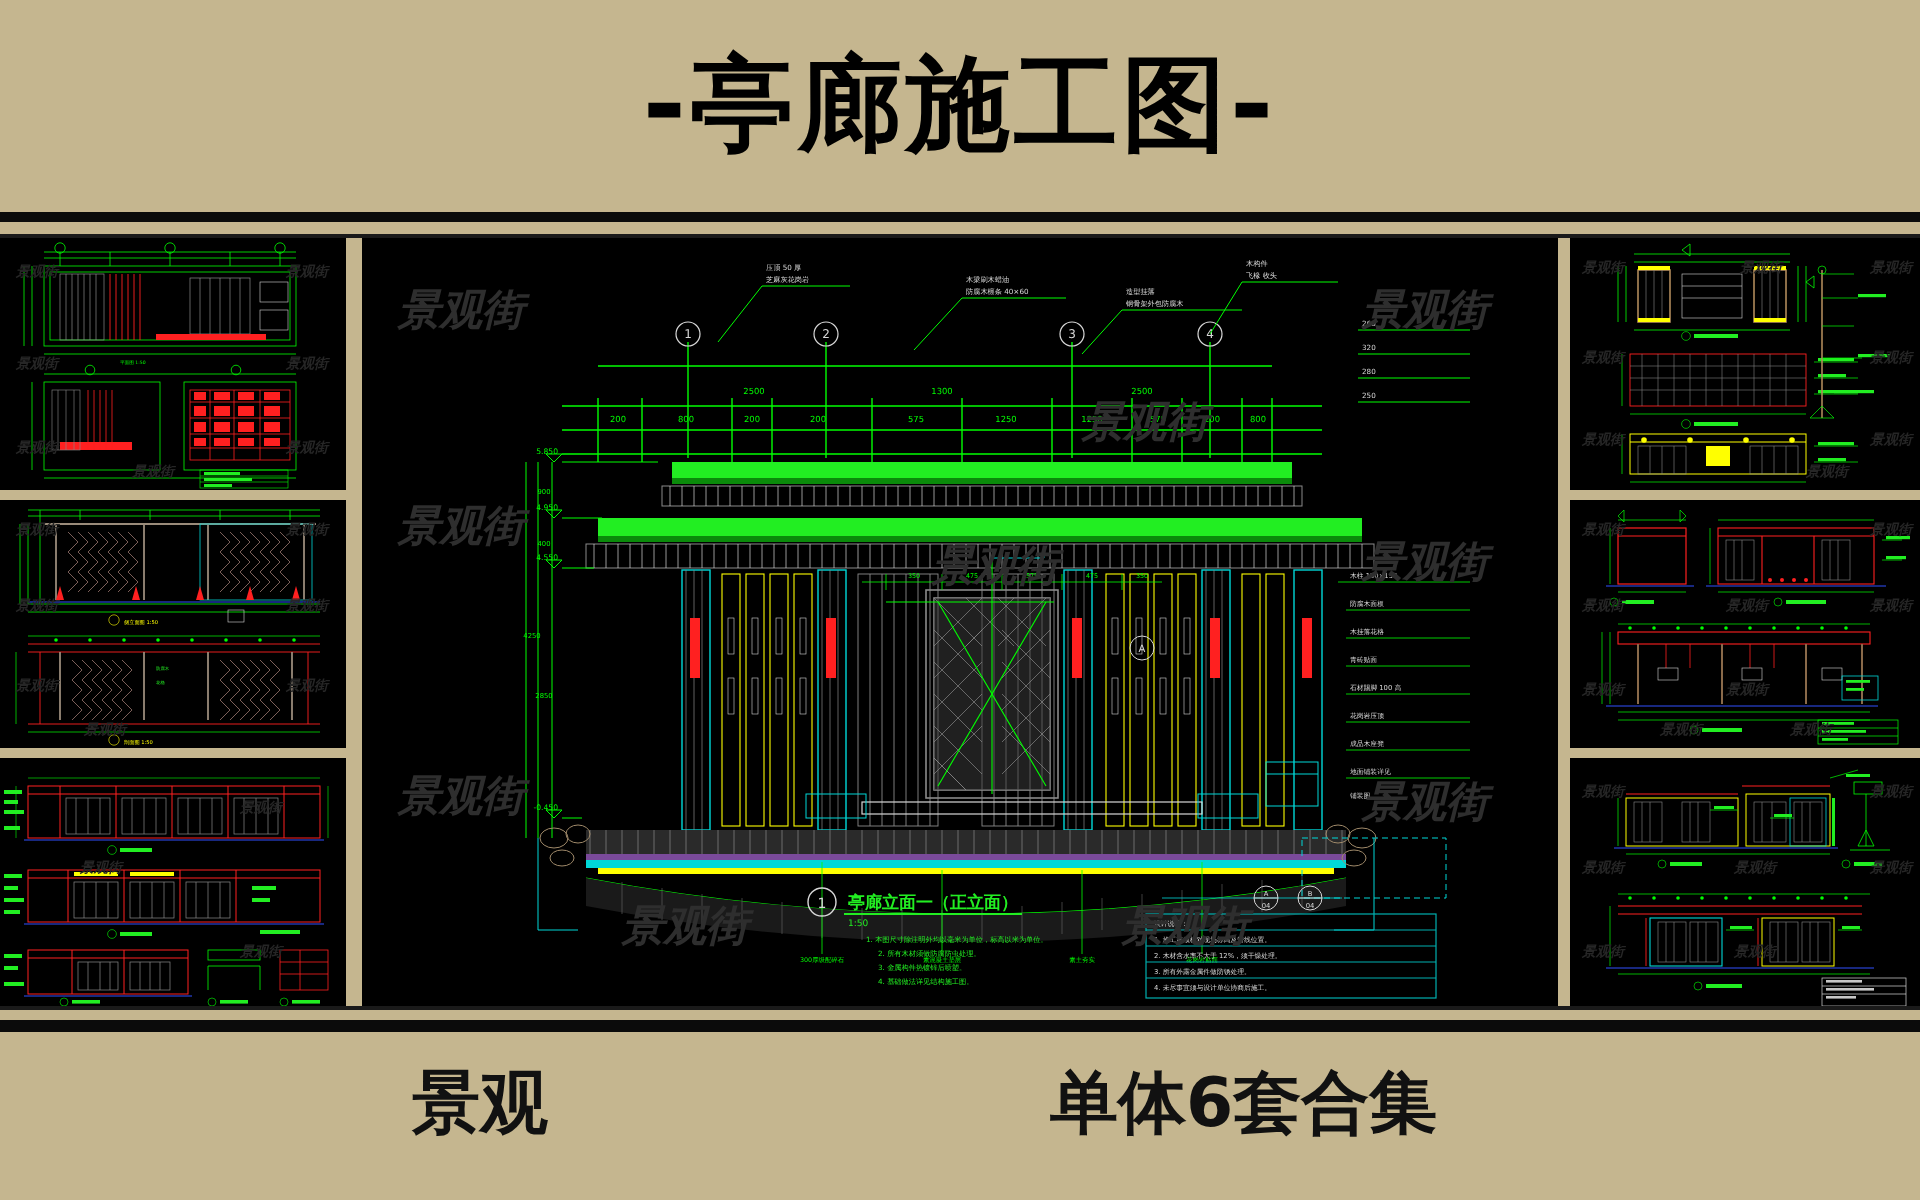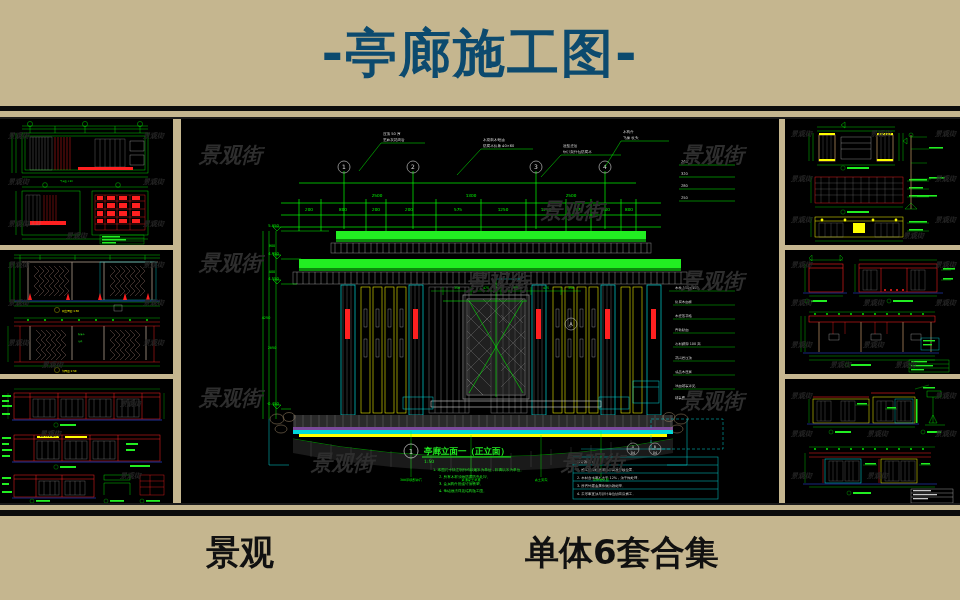--- a/index.html
+++ b/index.html
@@ -8,21 +8,21 @@
     font-family: "Liberation Sans", "DejaVu Sans", sans-serif;
   }
   body { background: #c5b68f; position: relative; }
 
   
   .header {
     position: absolute; left: 0; top: 0; width: 960px; height: 106px;
     background: #c5b68f; display: flex; align-items: center; justify-content: center;
   }
   .header-title {
-    font-size: 52px; font-weight: 700; color: #0c4a6e; letter-spacing: 2px;
+    font-size: 52px; font-weight: 700; color: #000000; letter-spacing: 2px;
     font-family: "DejaVu Sans", "Liberation Sans", sans-serif;
     line-height: 1;
   }
   .rule-thick-top { position: absolute; left: 0; top: 106px; width: 960px; height: 5px; background: #0b0b0b; }
   .rule-thin-top  { position: absolute; left: 0; top: 117px; width: 960px; height: 2px; background: #1a1a1a; }
 
   
   .rule-thin-bot  { position: absolute; left: 0; top: 503px; width: 960px; height: 2px; background: #1a1a1a; }
   .rule-thick-bot { position: absolute; left: 0; top: 510px; width: 960px; height: 6px; background: #0b0b0b; }
   .footer {

